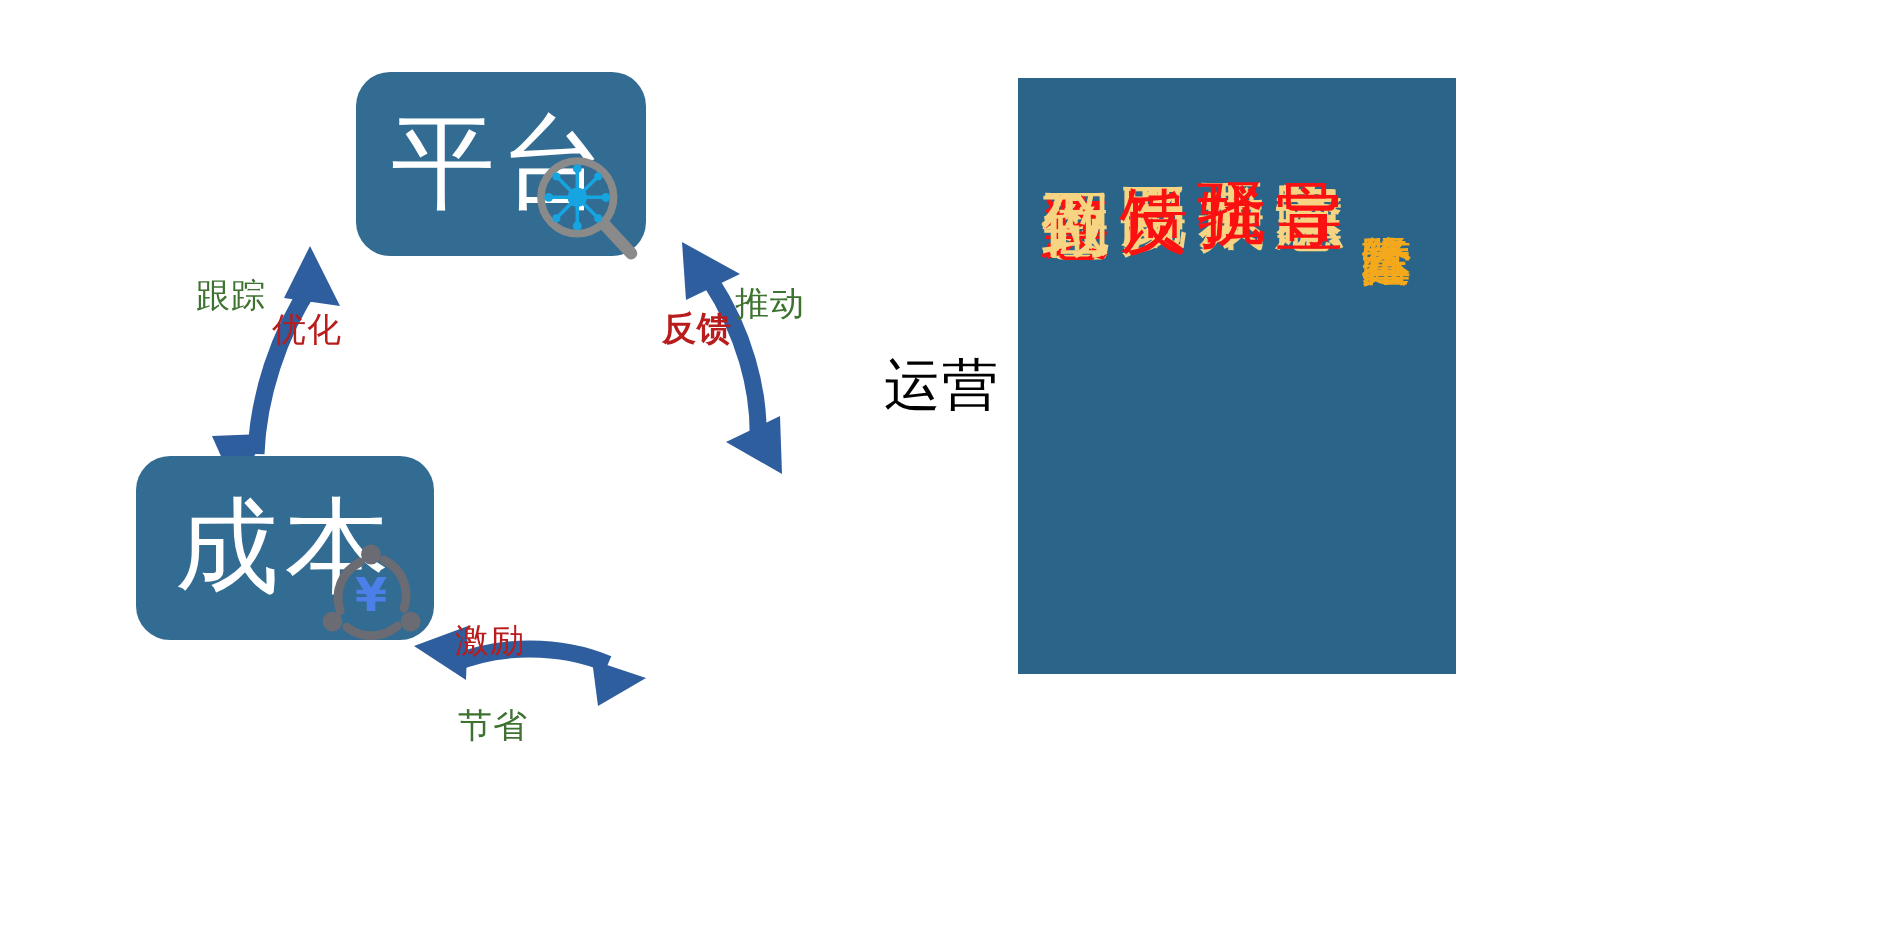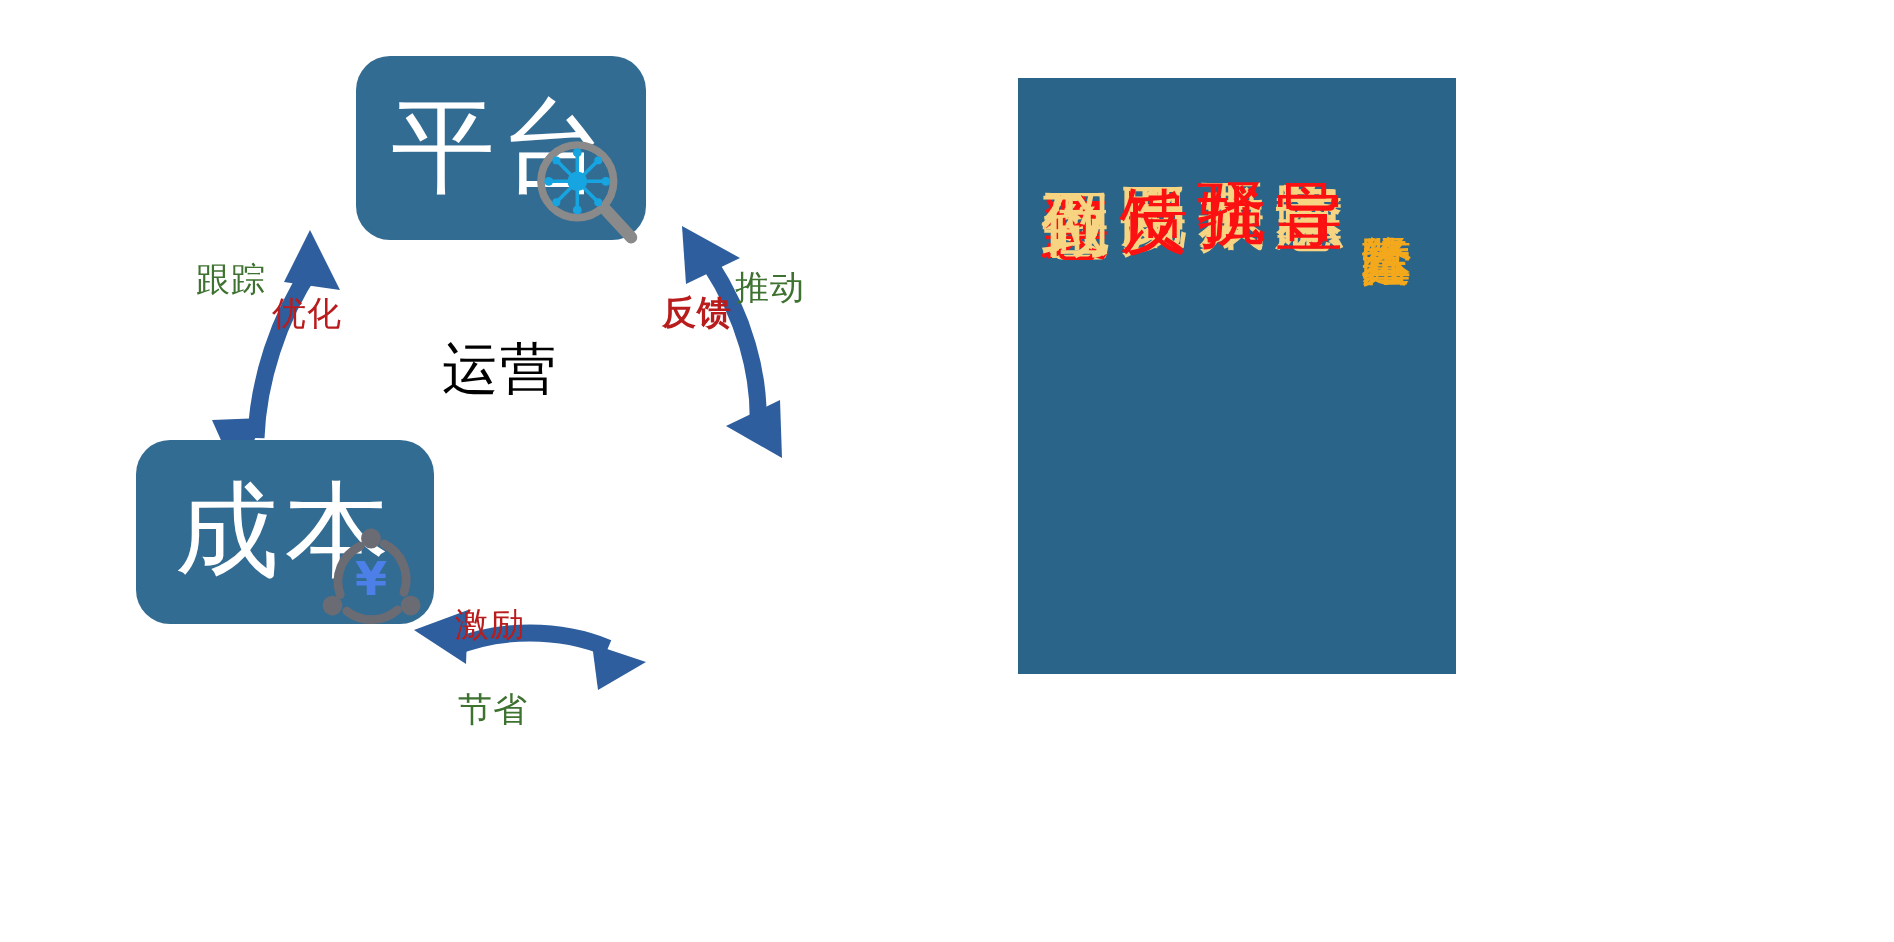--- a/index.html
+++ b/index.html
@@ -11,21 +11,21 @@
     width: 1894px;
     height: 942px;
     position: relative;
     overflow: hidden;
     font-family: "DejaVu Sans", "Liberation Sans", sans-serif;
   }
 
   
   #diagram {
     position: absolute;
-    left: 0; top: 0;
+    left: 0; top: 16px;
     width: 1190px; height: 730px;
   }
 
   .node-box {
     position: absolute;
     background: #336C92;
     border-radius: 34px;
     box-sizing: border-box;
   }
   .node-label {
@@ -76,21 +76,21 @@
   }
   #icon-magnifier { right: 6px;  bottom: -4px; width: 110px; height: 110px; }
   #icon-yen       { right: 8px;  bottom: -8px; width: 110px; height: 110px; }
   #icon-person    { right: 0px;  bottom: -6px; width: 118px; height: 110px; }
 
   
   #center-caption {
     position: absolute;
     left: 0; right: 0;
     top: 338px;
-    text-align: center;
+    text-align: right;
     width: 1000px;
     color: #000000;
     font-size: 56px;
     line-height: 62px;
     letter-spacing: 2px;
     font-family: Liberation Sans, sans-serif;
     font-weight: 400;
   }
 
   

